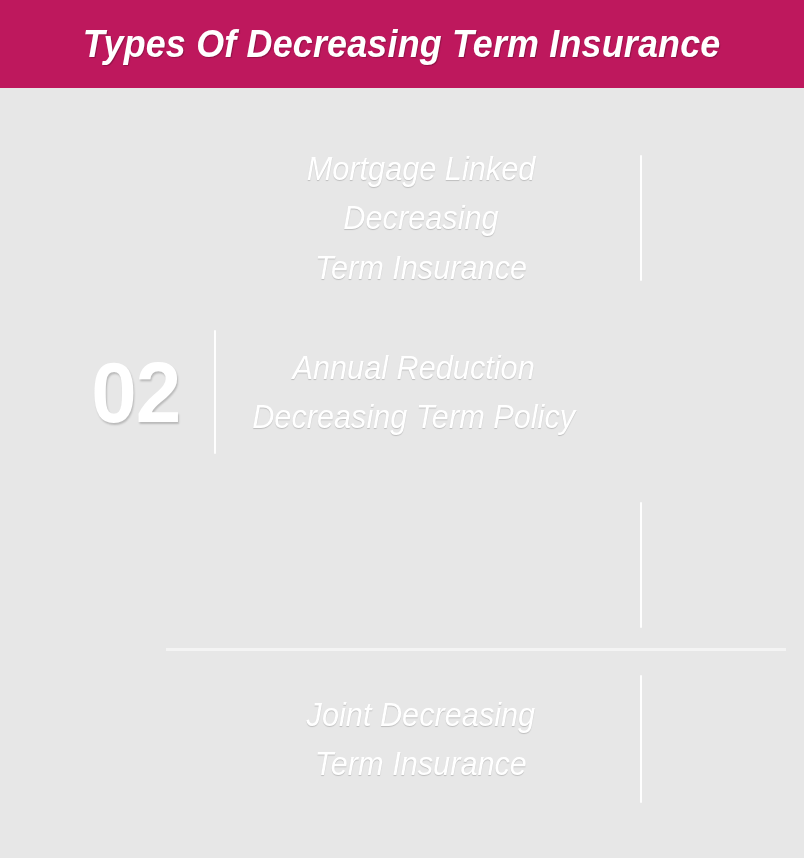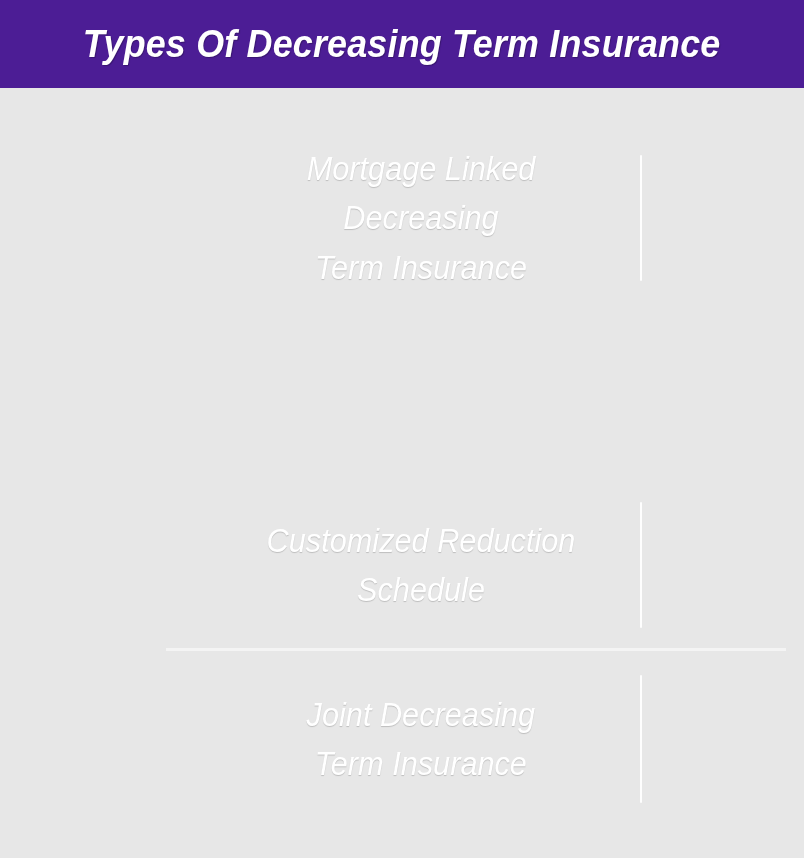--- a/index.html
+++ b/index.html
@@ -15,21 +15,21 @@
     position: relative;
   }
 
   
   #header-bar {
     position: absolute;
     left: 0;
     top: 0;
     width: 804px;
     height: 88px;
-    background: #4c1d95;
+    background: #be185d;
     display: flex;
     align-items: center;
     justify-content: center;
   }
   #header-title {
     color: #ffffff;
     font-family: "Liberation Sans Narrow", "Liberation Sans", sans-serif;
     font-size: 39px;
     font-weight: bold;
     font-style: italic;
@@ -213,32 +213,43 @@
       <div class="text-slot">
         <div class="label">
           <span>Mortgage Linked Decreasing</span><br>
           <span>Term Insurance</span>
         </div>
       </div>
       <div class="divider"></div>
     </div>
   </div>
 
-
-  <div class="row dir-right" id="row-3">
-    <div class="band">
-      <div class="band-inner c-dark"></div>
-    </div>
-    <div class="content layout-text-num">
+  <div class="row dir-left" id="row-2">
+    <div class="band">
+      <div class="band-inner c-light"></div>
+    </div>
+    <div class="content layout-num-text">
+      <div class="num-slot">
+        <div class="num">02</div>
+      </div>
+      <div class="divider"></div>
       <div class="text-slot">
         <div class="label">
-          <span>Customized Reduction</span><br>
-          <span>Schedule</span>
+          <span>Annual Reduction</span><br>
+          <span>Decreasing Term Policy</span>
         </div>
       </div>
+    </div>
+  </div>
+
+  <div class="row dir-right" id="row-3">
+    <div class="band">
+      <div class="band-inner c-dark"></div>
+    </div>
+    <div class="content layout-text-num">
       <div class="divider"></div>
     </div>
   </div>
 
   <div class="seam" id="seam-34"></div>
 
   <div class="row dir-right" id="row-4">
     <div class="band">
       <div class="band-inner c-dark"></div>
     </div>

